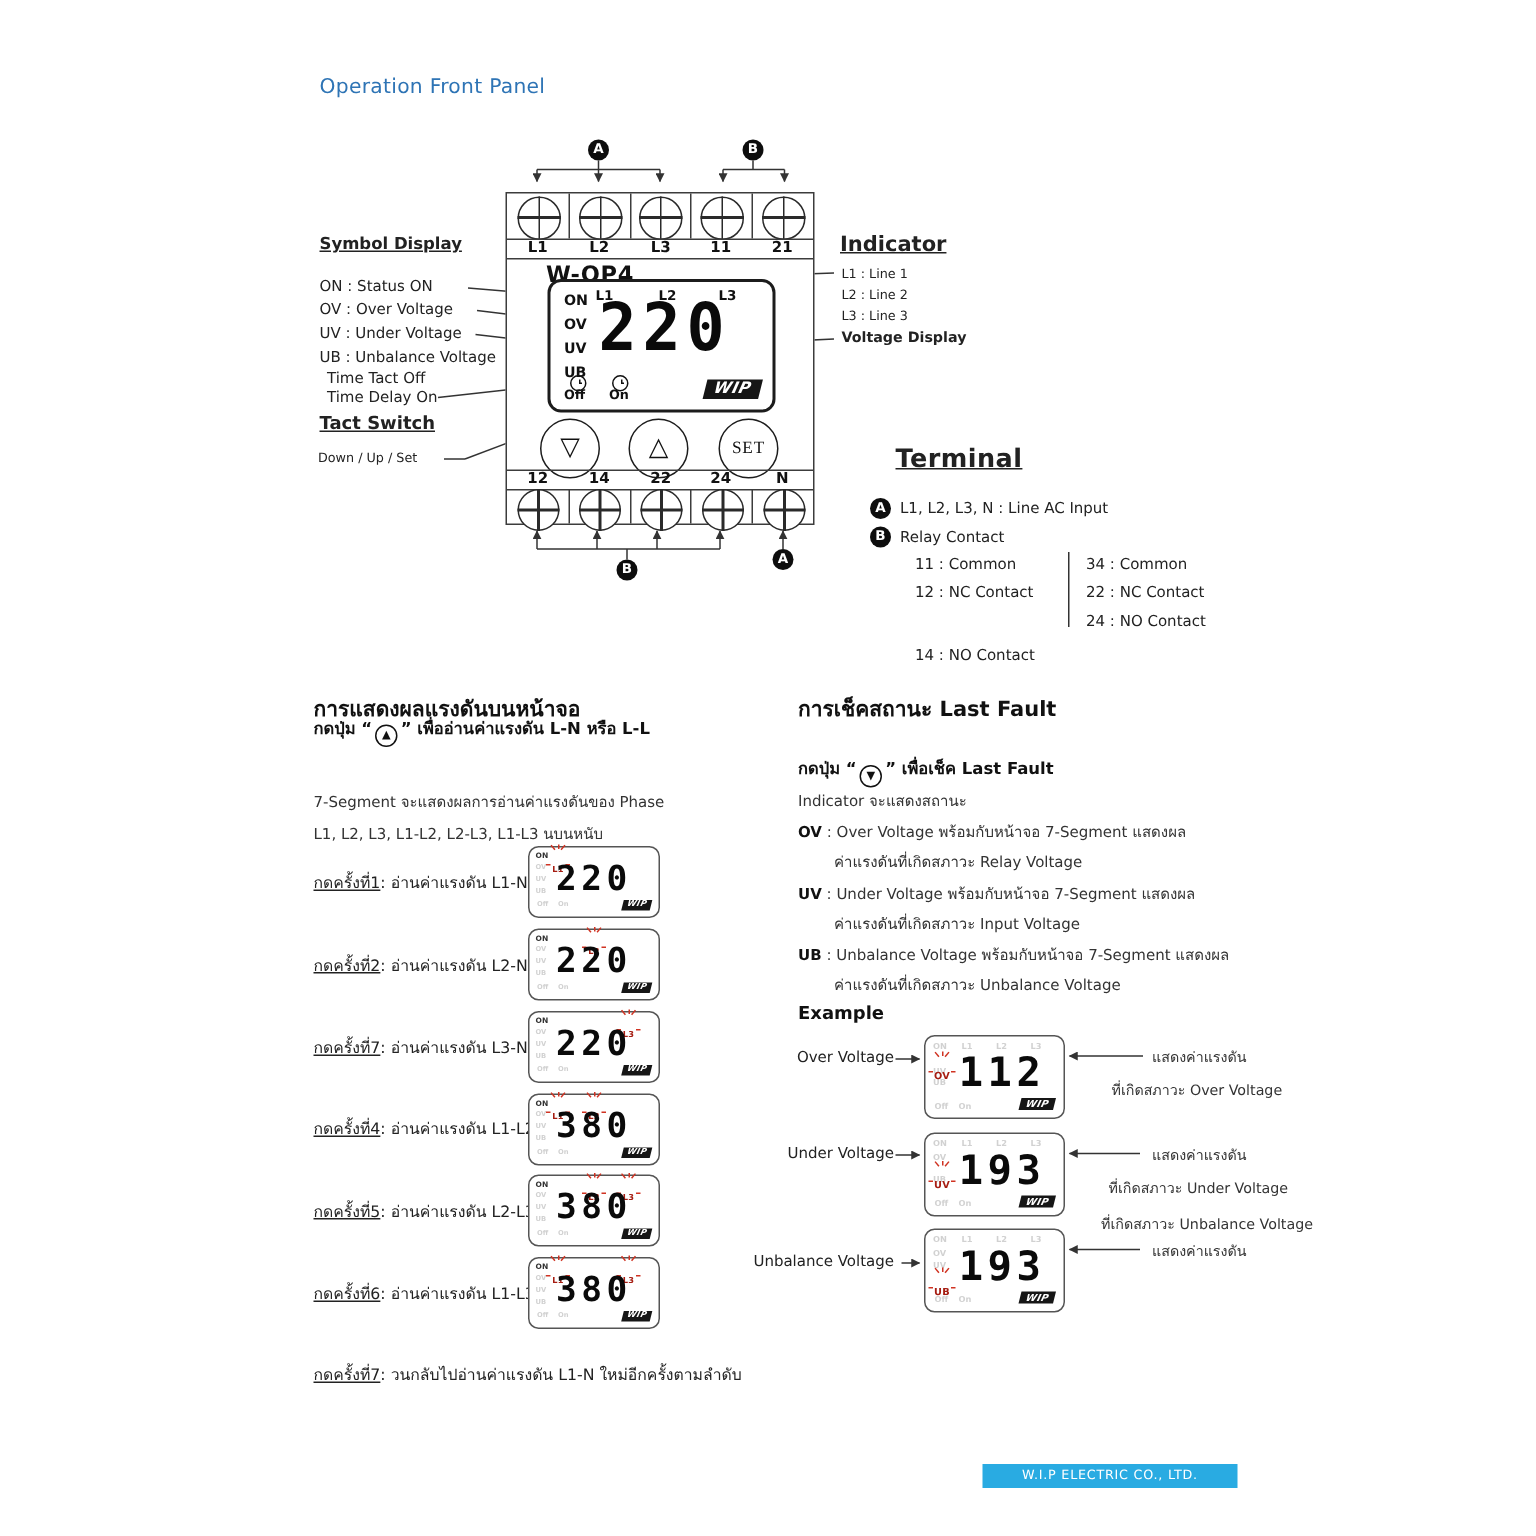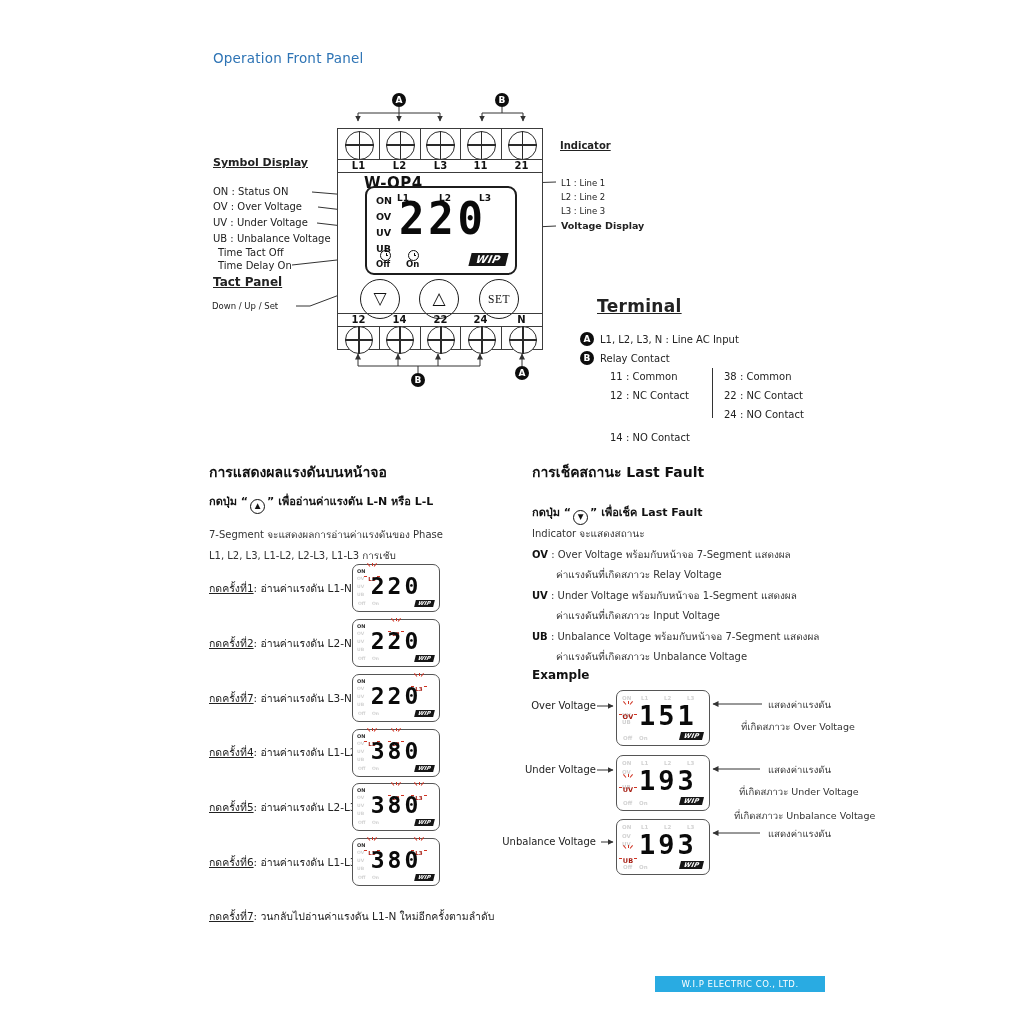--- a/index.html
+++ b/index.html
@@ -39,21 +39,21 @@
        transform:skewX(-14deg);text-align:center;white-space:nowrap}
   .wip-m{right:8px;bottom:7px;font-size:10.5px;line-height:13px;padding:0 6px;letter-spacing:.5px}
   .wip-s{right:5px;bottom:4px;font-size:5.5px;line-height:7px;padding:0 3px;letter-spacing:.3px}
   .wip-e{right:6px;bottom:5px;font-size:6.5px;line-height:8px;padding:0 4px;letter-spacing:.3px}
   
   .sd-head{left:213px;top:156px;font-size:11px}
   .sd-item{left:213px;font-size:10px;color:#222;white-space:nowrap}
   .ts-head{left:213px;top:275px;font-size:12px}
   .ts-lab{left:212px;top:301px;font-size:8.5px}
   
-  .ind-head{left:560px;top:140px;font-size:10px}
+  .ind-head{left:560px;top:155px;font-size:14px}
   .ind-item{left:561px;font-size:8.5px;white-space:nowrap}
   .vd-lab{left:561px;top:220px;font-size:9.5px}
   .term-head{left:597px;top:296px;font-size:17px;letter-spacing:.3px}
   .term-row{font-size:10px;white-space:nowrap}
   
   .sec-title{font-size:14px;font-weight:bold;color:#111}
   .sec-sub{font-size:11px;font-weight:bold;color:#111;white-space:nowrap}
   .sec-body{font-size:10px;color:#333;white-space:nowrap}
   .circ{display:inline-block;width:13px;height:13px;border:1.2px solid #111;border-radius:50%;
         text-align:center;line-height:12px;font-size:7.5px;vertical-align:-2.5px;margin:0 2px;color:#111}
@@ -228,48 +228,48 @@
   <div class="vline" style="left:163px;top:197px;height:23px"></div>
 </div>
 
 <div class="abs sd-head b u">Symbol Display</div>
 <div class="abs sd-item" style="top:186px">ON : Status ON</div>
 <div class="abs sd-item" style="top:201px">OV : Over Voltage</div>
 <div class="abs sd-item" style="top:217px">UV : Under Voltage</div>
 <div class="abs sd-item" style="top:233px">UB : Unbalance Voltage</div>
 <div class="abs sd-item" style="top:247px;left:218px">Time Tact Off</div>
 <div class="abs sd-item" style="top:260px;left:218px">Time Delay On</div>
-<div class="abs ts-head b u">Tact Panel</div>
+<div class="abs ts-head b u">Tact Switch</div>
 <div class="abs ts-lab">Down / Up / Set</div>
 
 <div class="abs ind-head b u">Indicator</div>
 <div class="abs ind-item" style="top:178px">L1 : Line 1</div>
 <div class="abs ind-item" style="top:192px">L2 : Line 2</div>
 <div class="abs ind-item" style="top:206px">L3 : Line 3</div>
 <div class="abs vd-lab b">Voltage Display</div>
 
 <div class="abs term-head b u">Terminal</div>
 <div class="abs mk" style="left:580px;top:332px">A</div>
 <div class="abs term-row" style="left:600px;top:334px">L1, L2, L3, N : Line AC Input</div>
 <div class="abs mk" style="left:580px;top:351px">B</div>
 <div class="abs term-row" style="left:600px;top:353px">Relay Contact</div>
 <div class="abs term-row" style="left:610px;top:371px">11 : Common</div>
 <div class="abs term-row" style="left:610px;top:390px">12 : NC Contact</div>
 <div class="abs term-row" style="left:610px;top:432px">14 : NO Contact</div>
 <div class="abs vline" style="left:712px;top:368px;height:50px;border-color:#333"></div>
-<div class="abs term-row" style="left:724px;top:371px">38 : Common</div>
+<div class="abs term-row" style="left:724px;top:371px">34 : Common</div>
 <div class="abs term-row" style="left:724px;top:390px">22 : NC Contact</div>
 <div class="abs term-row" style="left:724px;top:409px">24 : NO Contact</div>
 
 <div class="abs sec-title" style="left:209px;top:461px">การแสดงผลแรงดันบนหน้าจอ</div>
-<div class="abs sec-sub" style="left:209px;top:492px">
+<div class="abs sec-sub" style="left:209px;top:476px">
   <span>กดปุ่ม “</span><span class="circ"><span>▲</span></span><span>” เพื่ออ่านค่าแรงดัน L-N หรือ L-L</span>
 </div>
 <div class="abs sec-body" style="left:209px;top:527px">7-Segment จะแสดงผลการอ่านค่าแรงดันของ Phase</div>
-<div class="abs sec-body" style="left:209px;top:548px">L1, L2, L3, L1-L2, L2-L3, L1-L3 การเชับ</div>
+<div class="abs sec-body" style="left:209px;top:548px">L1, L2, L3, L1-L2, L2-L3, L1-L3 นบนหนับ</div>
 
 <div class="abs st" style="top:580px"><span class="u">กดครั้งที่1</span><span>: อ่านค่าแรงดัน L1-N</span></div>
 <div class="abs mini" style="top:564px">
   <span class="mon">ON</span>
   <span class="mg" style="top:11px">OV</span>
   <span class="mg" style="top:19px">UV</span>
   <span class="mg" style="top:27px">UB</span>
   <span class="mg" style="left:5px;top:36px">Off</span>
   <span class="mg" style="left:19px;top:36px">On</span>
   <span class="blink p1"><i></i><em>L1</em></span>
@@ -348,39 +348,39 @@
 <div class="abs st" style="top:908px"><span class="u">กดครั้งที่7</span><span>: วนกลับไปอ่านค่าแรงดัน L1-N ใหม่อีกครั้งตามลำดับ</span></div>
 
 <div class="abs sec-title" style="left:532px;top:461px">การเช็คสถานะ Last Fault</div>
 <div class="abs sec-sub" style="left:532px;top:503px">
   <span>กดปุ่ม “</span><span class="circ"><span>▼</span></span><span>” เพื่อเช็ค Last Fault</span>
 </div>
 <div class="abs sec-body" style="left:532px;top:526px">Indicator จะแสดงสถานะ</div>
 
 <div class="abs sec-body" style="left:532px;top:547px"><span class="b" style="color:#111">OV</span> <span>: Over Voltage พร้อมกับหน้าจอ 7-Segment แสดงผล</span></div>
 <div class="abs sec-body" style="left:556px;top:567px">ค่าแรงดันที่เกิดสภาวะ Relay Voltage</div>
-<div class="abs sec-body" style="left:532px;top:588px"><span class="b" style="color:#111">UV</span> <span>: Under Voltage พร้อมกับหน้าจอ 1-Segment แสดงผล</span></div>
+<div class="abs sec-body" style="left:532px;top:588px"><span class="b" style="color:#111">UV</span> <span>: Under Voltage พร้อมกับหน้าจอ 7-Segment แสดงผล</span></div>
 <div class="abs sec-body" style="left:556px;top:608px">ค่าแรงดันที่เกิดสภาวะ Input Voltage</div>
 <div class="abs sec-body" style="left:532px;top:629px"><span class="b" style="color:#111">UB</span> <span>: Unbalance Voltage พร้อมกับหน้าจอ 7-Segment แสดงผล</span></div>
 <div class="abs sec-body" style="left:556px;top:649px">ค่าแรงดันที่เกิดสภาวะ Unbalance Voltage</div>
 
 <div class="abs b" style="left:532px;top:668px;font-size:12px;color:#111">Example</div>
 
 <div class="abs ex-left" style="left:490px;top:700px">Over Voltage</div>
 <div class="abs exl" style="top:690px">
   <span class="eg" style="left:5px;top:4px">ON</span>
   <span class="eg" style="left:24px;top:4px">L1</span>
   <span class="eg" style="left:47px;top:4px">L2</span>
   <span class="eg" style="left:70px;top:4px">L3</span>
   <span class="eg" style="left:5px;top:21px">UV</span>
   <span class="eg" style="left:5px;top:28px">UB</span>
   <span class="eg" style="left:6px;top:44px">Off</span>
   <span class="eg" style="left:22px;top:44px">On</span>
   <span class="blink bex" style="top:13px"><i></i><em>OV</em></span>
-  <span class="edig">151</span>
+  <span class="edig">112</span>
   <span class="wip wip-e">WIP</span>
 </div>
 <div class="abs ex-right" style="left:768px;top:697px">แสดงค่าแรงดัน</div>
 <div class="abs ex-right" style="left:741px;top:719px">ที่เกิดสภาวะ Over Voltage</div>
 
 <div class="abs ex-left" style="left:490px;top:764px">Under Voltage</div>
 <div class="abs exl" style="top:755px">
   <span class="eg" style="left:5px;top:4px">ON</span>
   <span class="eg" style="left:24px;top:4px">L1</span>
   <span class="eg" style="left:47px;top:4px">L2</span>

